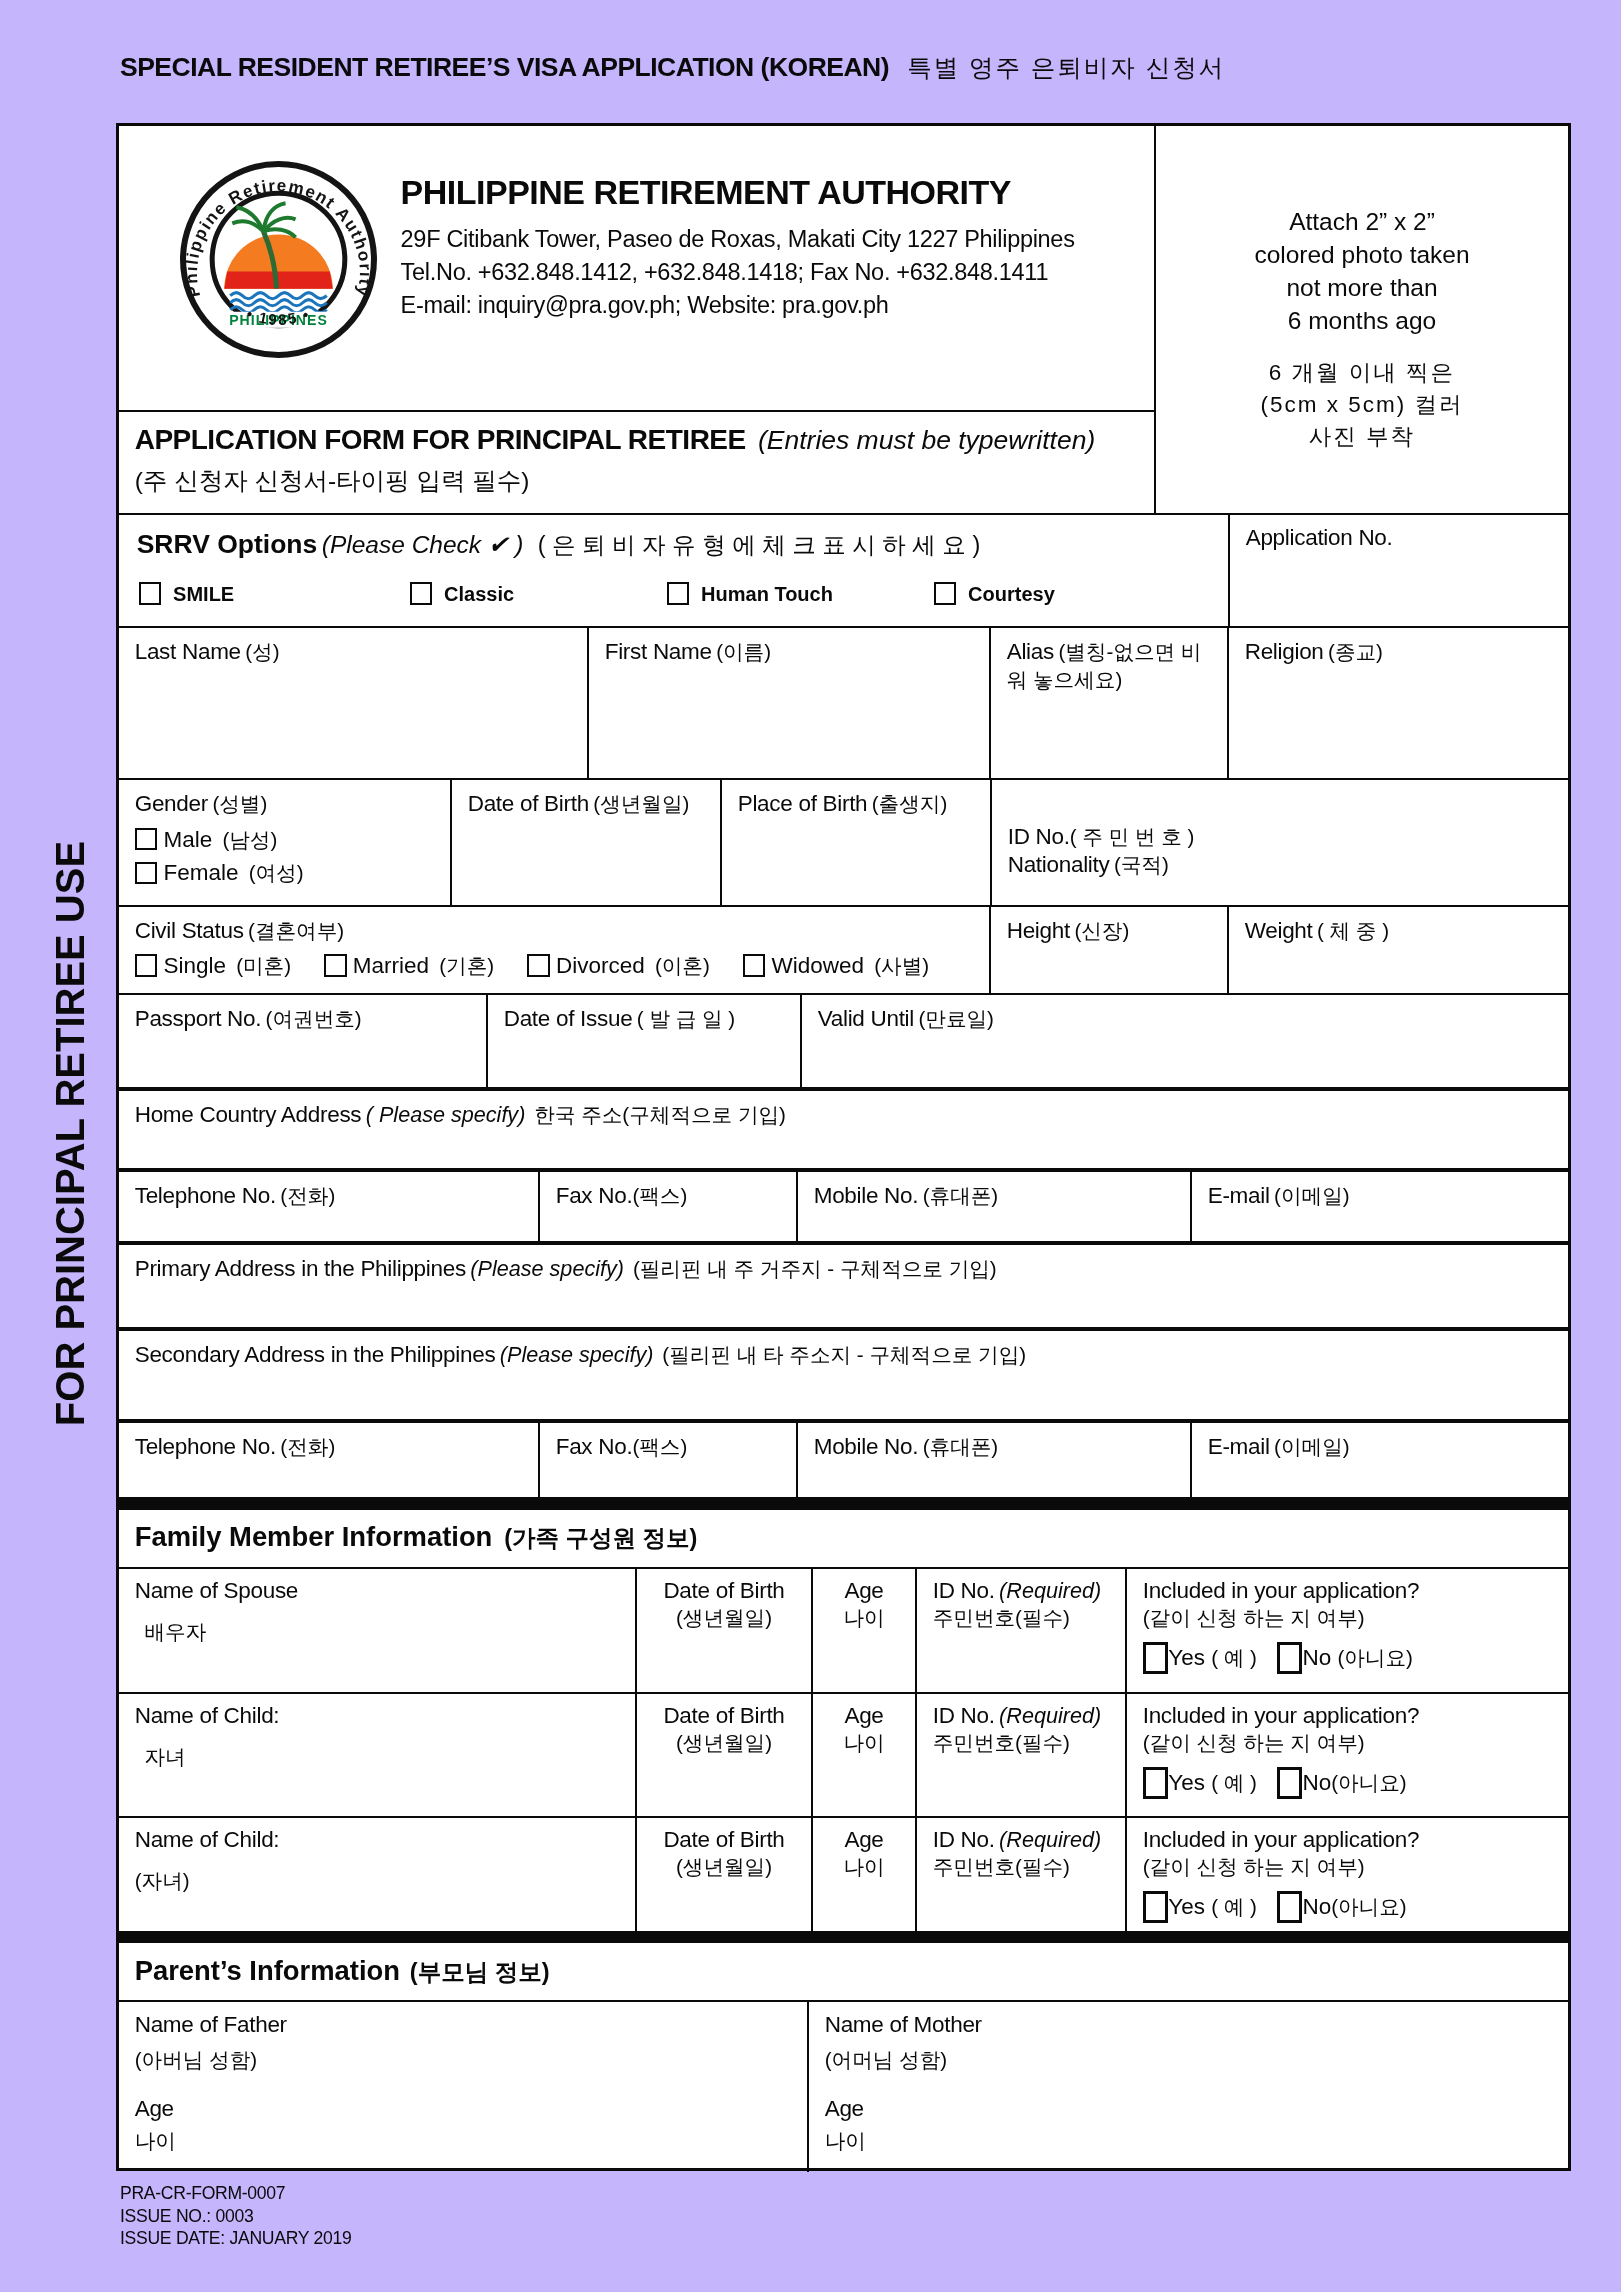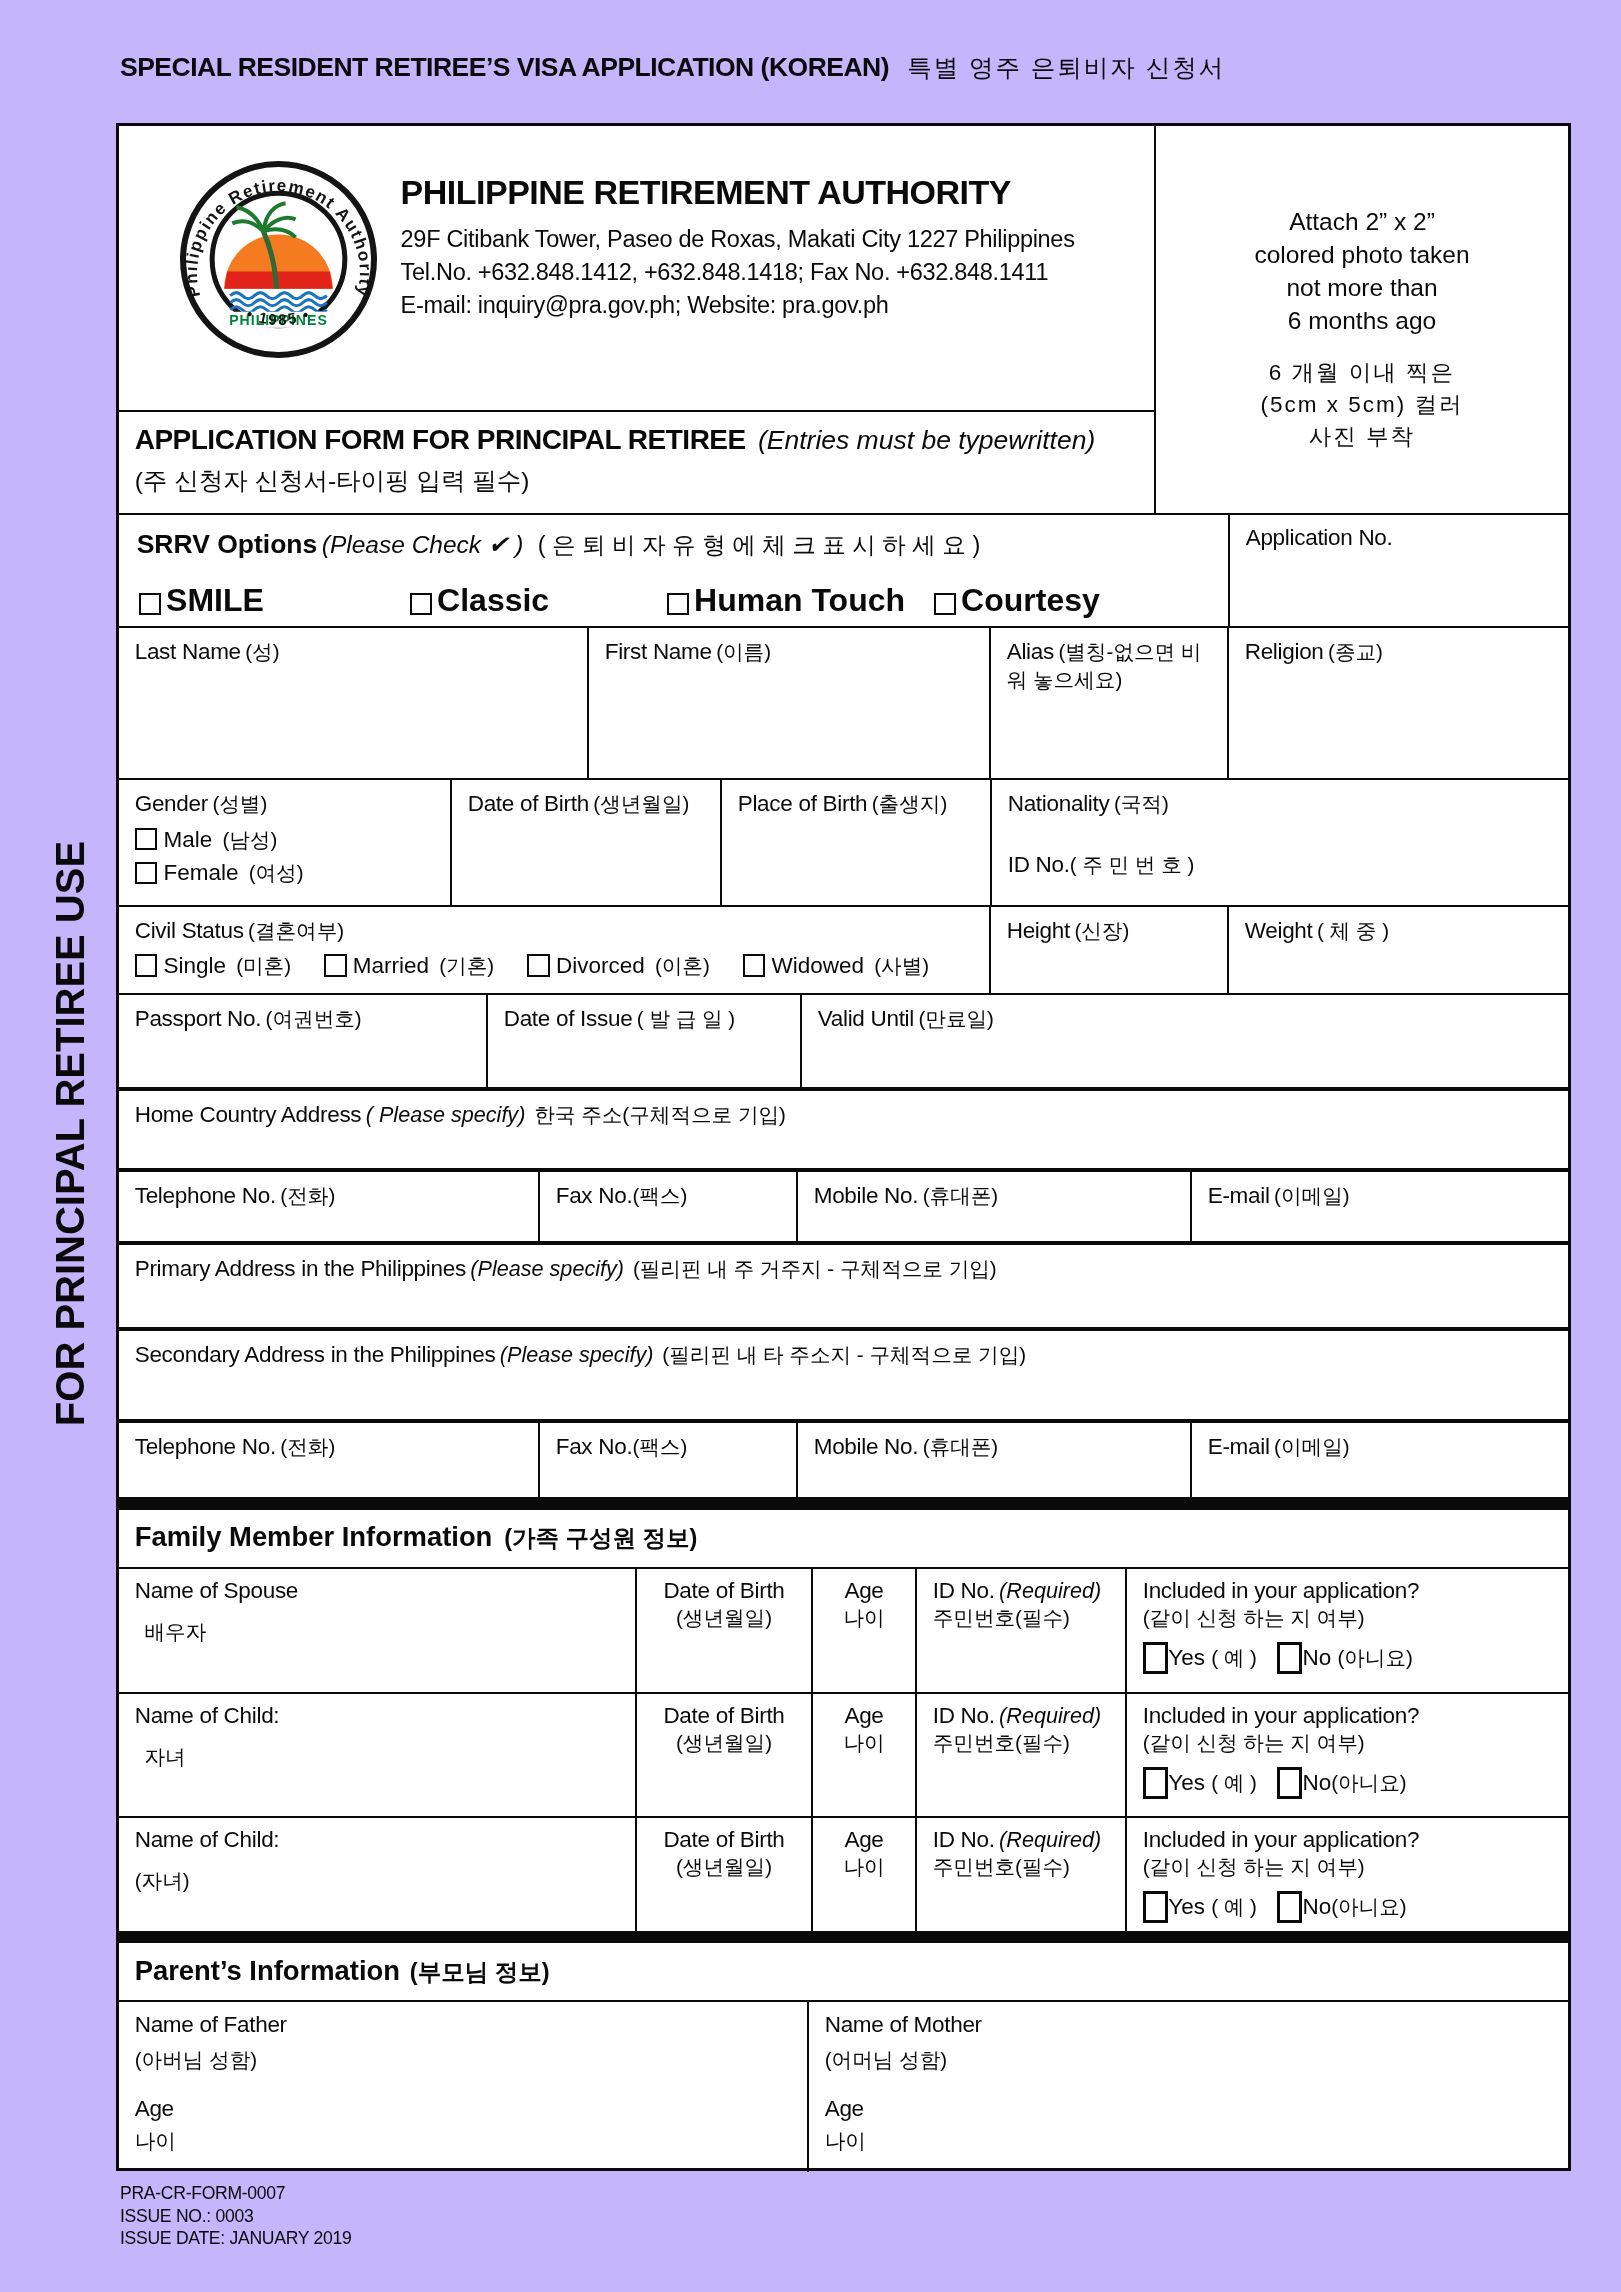--- a/index.html
+++ b/index.html
@@ -46,21 +46,21 @@
   .photo-cell { flex:1; display:flex; flex-direction:column; justify-content:center; align-items:center; text-align:center; padding-top:29px; }
   .photo-en { font-size:24.5px; line-height:33px; }
   .photo-ko { font-size:22.5px; line-height:32px; margin-top:19.6px; letter-spacing:2px; }
   
   .srrv-head { padding:3.9px 0 0 2px; }
   .srrv-label { font-size:26.5px; font-weight:bold; }
   .srrv-note { font-size:24.5px; font-style:italic; }
   .srrv-ko { font-size:23.5px; margin-left:9.8px; }
   .srrv-opts { display:flex; margin-top:21.6px; padding-left:3.9px; }
   .opt { display:inline-block; }
-  .opt .olbl { font-size:32px; font-weight:bold; margin-left:5px;text-align:center; }
+  .opt .olbl { font-size:20px; font-weight:bold; margin-left:12px;text-align:center; }
   .w1 { width:271px; } .w2 { width:257px; } .w3 { width:267px; }
   
   .optline { font-size:22.5px; }
   .optline .ko { margin-left:3.9px; }
   
   .fam-title { padding:13.7px 15.7px; }
   .fam-title .en { font-size:27.4px; font-weight:bold; }
   .fam-title .ko { font-size:23.5px; margin-left:11.8px; font-weight:bold; }
   .fc { text-align:center; }
   .fc .lbl, .fc .ko { display:block; }
@@ -196,22 +196,22 @@
         <div class="optline" style="margin-top:7.8px"><span class="cb"></span> <span>Male</span> <span class="ko">(남성)</span></div>
         <div class="optline" style="margin-top:5.9px"><span class="cb"></span> <span>Female</span> <span class="ko">(여성)</span></div>
       </div>
       <div class="cell" style="width:270px">
         <span class="lbl">Date of Birth</span> <span class="ko">(생년월일)</span>
       </div>
       <div class="cell" style="width:270px">
         <span class="lbl">Place of Birth</span> <span class="ko">(출생지)</span>
       </div>
       <div class="cell">
+        <div style="margin-top:33px"><span class="lbl">ID No.</span><span class="ko">( 주 민 번 호 )</span></div>
         <div><span class="lbl">Nationality</span> <span class="ko">(국적)</span></div>
-        <div style="margin-top:33px"><span class="lbl">ID No.</span><span class="ko">( 주 민 번 호 )</span></div>
       </div>
     </div>
 
     <div class="row" style="height:88px">
       <div class="cell" style="width:872px">
         <div><span class="lbl">Civil Status</span> <span class="ko">(결혼여부)</span></div>
         <div style="margin-top:6.9px; display:flex; gap:33px;">
           <span class="optline"><span class="cb"></span> <span>Single</span> <span class="ko">(미혼)</span></span>
           <span class="optline"><span class="cb"></span> <span>Married</span> <span class="ko">(기혼)</span></span>
           <span class="optline"><span class="cb"></span> <span>Divorced</span> <span class="ko">(이혼)</span></span>

